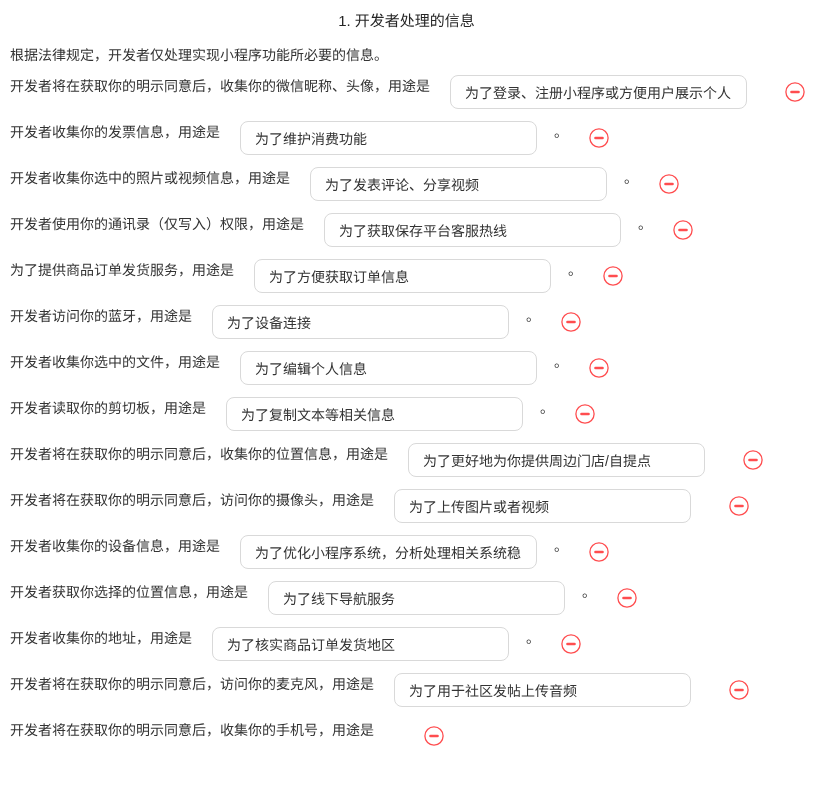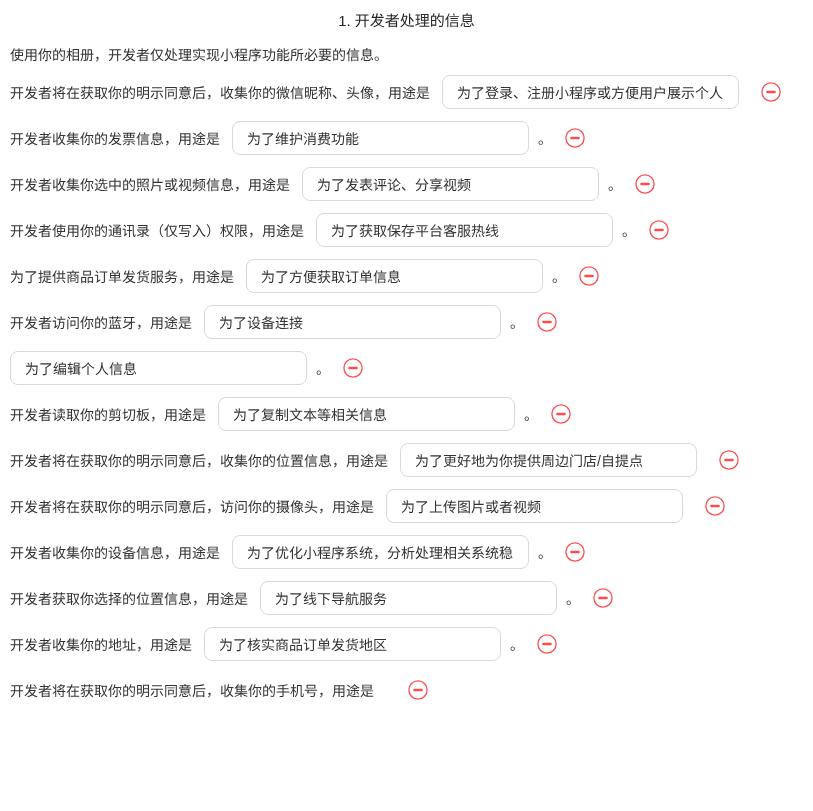--- a/index.html
+++ b/index.html
@@ -25,24 +25,24 @@
   }
   .page-desc {
     font-size: 14px;
     color: #333333;
     margin: 14px 0 10px 0;
     line-height: 20px;
   }
   .permission-list { display: block; }
   .permission-row {
     display: flex;
-    align-items: center;
     margin-bottom: 12px;
     height: 34px;
     white-space: nowrap;
+    gap: 8px;
   }
   .permission-label {
     font-size: 14px;
     color: #333333;
     margin-right: 12px;
     flex: none;
   }
   .purpose-input {
     flex: none;
     width: 297px;
@@ -74,21 +74,21 @@
     display: flex;
     align-items: center;
     color: var(--danger-color, #ff4d4f);
   }
   .remove-button svg { display: block; }
 </style>
 </head>
 <body>
 
 <h2 class="page-title">1. 开发者处理的信息</h2>
-<p class="page-desc">使用你的相册，开发者仅处理实现小程序功能所必要的信息。</p>
+<p class="page-desc">根据法律规定，开发者仅处理实现小程序功能所必要的信息。</p>
 
 <div class="permission-list">
   <div class="permission-row">
     <span class="permission-label">开发者将在获取你的明示同意后，收集你的微信昵称、头像，用途是</span>
     <input class="purpose-input" type="text" value="为了登录、注册小程序或方便用户展示个人" style="">
     <span class="period-text"></span>
     <button class="remove-button" type="button">
       <span>
         <svg width="20" height="20" viewBox="0 0 20 20" aria-hidden="true">
           <circle cx="10" cy="10" r="9.1" fill="none" stroke="currentColor" stroke-width="1.3"></circle>
@@ -162,20 +162,21 @@
       <span>
         <svg width="20" height="20" viewBox="0 0 20 20" aria-hidden="true">
           <circle cx="10" cy="10" r="9.1" fill="none" stroke="currentColor" stroke-width="1.3"></circle>
           <rect x="5.2" y="8.7" width="9.6" height="2.6" rx="1.3" fill="currentColor"></rect>
         </svg>
       </span>
     </button>
   </div>
 
   <div class="permission-row">
+    <span class="permission-label">开发者收集你选中的文件，用途是</span>
     <input class="purpose-input" type="text" value="为了编辑个人信息" style="">
     <span class="period-text">。</span>
     <button class="remove-button" type="button">
       <span>
         <svg width="20" height="20" viewBox="0 0 20 20" aria-hidden="true">
           <circle cx="10" cy="10" r="9.1" fill="none" stroke="currentColor" stroke-width="1.3"></circle>
           <rect x="5.2" y="8.7" width="9.6" height="2.6" rx="1.3" fill="currentColor"></rect>
         </svg>
       </span>
     </button>
@@ -259,20 +260,33 @@
     <button class="remove-button" type="button">
       <span>
         <svg width="20" height="20" viewBox="0 0 20 20" aria-hidden="true">
           <circle cx="10" cy="10" r="9.1" fill="none" stroke="currentColor" stroke-width="1.3"></circle>
           <rect x="5.2" y="8.7" width="9.6" height="2.6" rx="1.3" fill="currentColor"></rect>
         </svg>
       </span>
     </button>
   </div>
 
+  <div class="permission-row">
+    <span class="permission-label">开发者将在获取你的明示同意后，访问你的麦克风，用途是</span>
+    <input class="purpose-input" type="text" value="为了用于社区发帖上传音频" style="">
+    <span class="period-text"></span>
+    <button class="remove-button" type="button">
+      <span>
+        <svg width="20" height="20" viewBox="0 0 20 20" aria-hidden="true">
+          <circle cx="10" cy="10" r="9.1" fill="none" stroke="currentColor" stroke-width="1.3"></circle>
+          <rect x="5.2" y="8.7" width="9.6" height="2.6" rx="1.3" fill="currentColor"></rect>
+        </svg>
+      </span>
+    </button>
+  </div>
 
   <div class="permission-row">
     <span class="permission-label">开发者将在获取你的明示同意后，收集你的手机号，用途是</span>
     <span class="period-text"></span>
     <button class="remove-button" type="button">
       <span>
         <svg width="20" height="20" viewBox="0 0 20 20" aria-hidden="true">
           <circle cx="10" cy="10" r="9.1" fill="none" stroke="currentColor" stroke-width="1.3"></circle>
           <rect x="5.2" y="8.7" width="9.6" height="2.6" rx="1.3" fill="currentColor"></rect>
         </svg>

